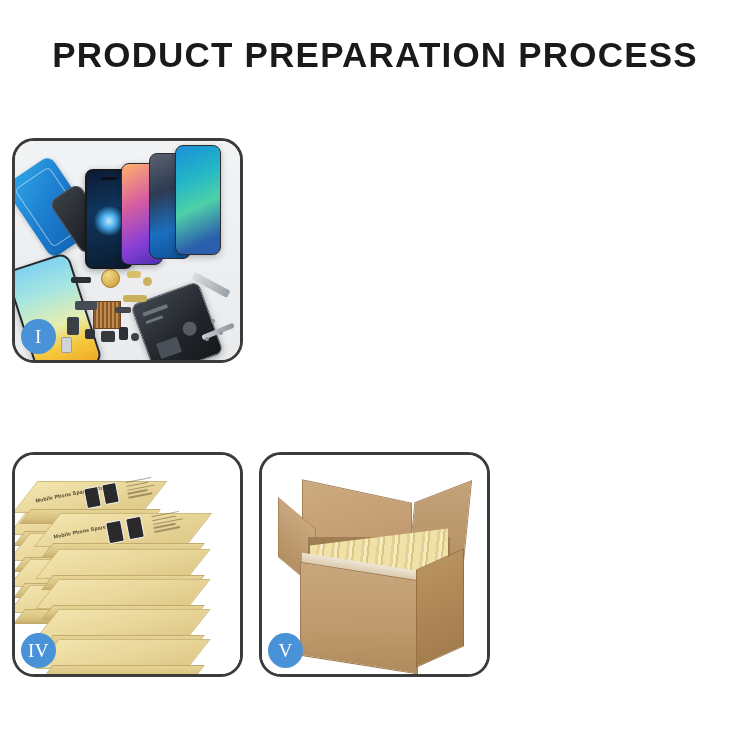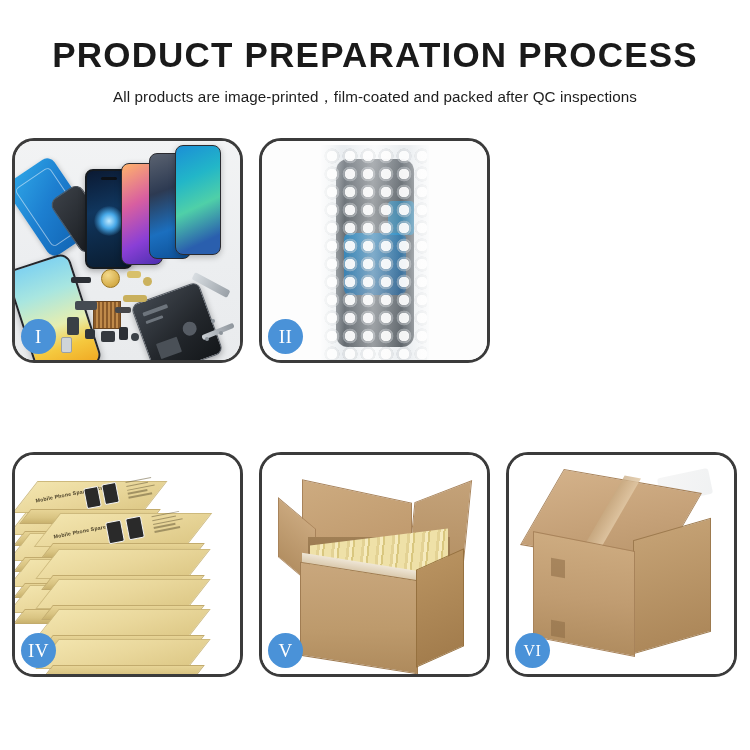--- a/index.html
+++ b/index.html
@@ -227,21 +227,20 @@
     background:linear-gradient(120deg,rgba(245,245,245,.9),rgba(225,228,230,.5));
     transform:rotate(-12deg);border-radius:3px;}
 </style>
 </head>
 <body>
 
 <div class="page">
 
   <div class="header">
     <h1 class="title">PRODUCT PREPARATION PROCESS</h1>
-    <p class="subtitle">All products are image-printed，film-coated and packed after QC inspections</p>
   </div>
 
   <div class="grid">
 
     <div class="panel p1">
       <div class="photo">
         <div class="ph s1"></div>
         <div class="ph s2"></div>
         <div class="ph glass">
             <span class="jelly"></span>
@@ -272,31 +271,20 @@
         <span class="prt l"></span>
         <span class="tool"></span>
         <span class="tool2"></span>
         <span class="scr" style="left:196px;top:178px"></span>
         <span class="scr" style="left:204px;top:190px"></span>
         <span class="scr" style="left:190px;top:196px"></span>
       </div>
       <div class="badge">I</div>
     </div>
 
-    <div class="panel p2">
-      <div class="photo">
-        <div class="bw-sleeve"></div>
-        <div class="bw-core"></div>
-        <div class="bw-blue"></div>
-        <div class="bw-blue2"></div>
-        <div class="bw-bubbles"></div>
-        <div class="bw-gloss"></div>
-      </div>
-      <div class="badge">II</div>
-    </div>
 
 
     <div class="panel p4">
       <div class="photo">
         <div class="stack">
 
           <div class="bx" style="left:0px;top:38px;width:104px;height:26px">
             <div class="top"></div>
               <div class="side" style="top:24px"></div>
           </div>
@@ -371,27 +359,15 @@
         <div class="c-sideflapL"></div>
         <div class="c-inner"></div>
         <div class="c-goods"></div>
         <div class="c-rim"></div>
         <div class="c-front"></div>
         <div class="c-right"></div>
       </div>
       <div class="badge">V</div>
     </div>
 
-    <div class="panel p6">
-      <div class="photo">
-        <div class="s-wrap"></div>
-        <div class="s-top"></div>
-        <div class="s-tape"></div>
-        <div class="s-right"></div>
-        <div class="s-front"></div>
-        <span class="s-nick s-n1"></span>
-        <span class="s-nick s-n2"></span>
-      </div>
-      <div class="badge w">VI</div>
-    </div>
 
   </div>
 </div>
 
 </body></html>

